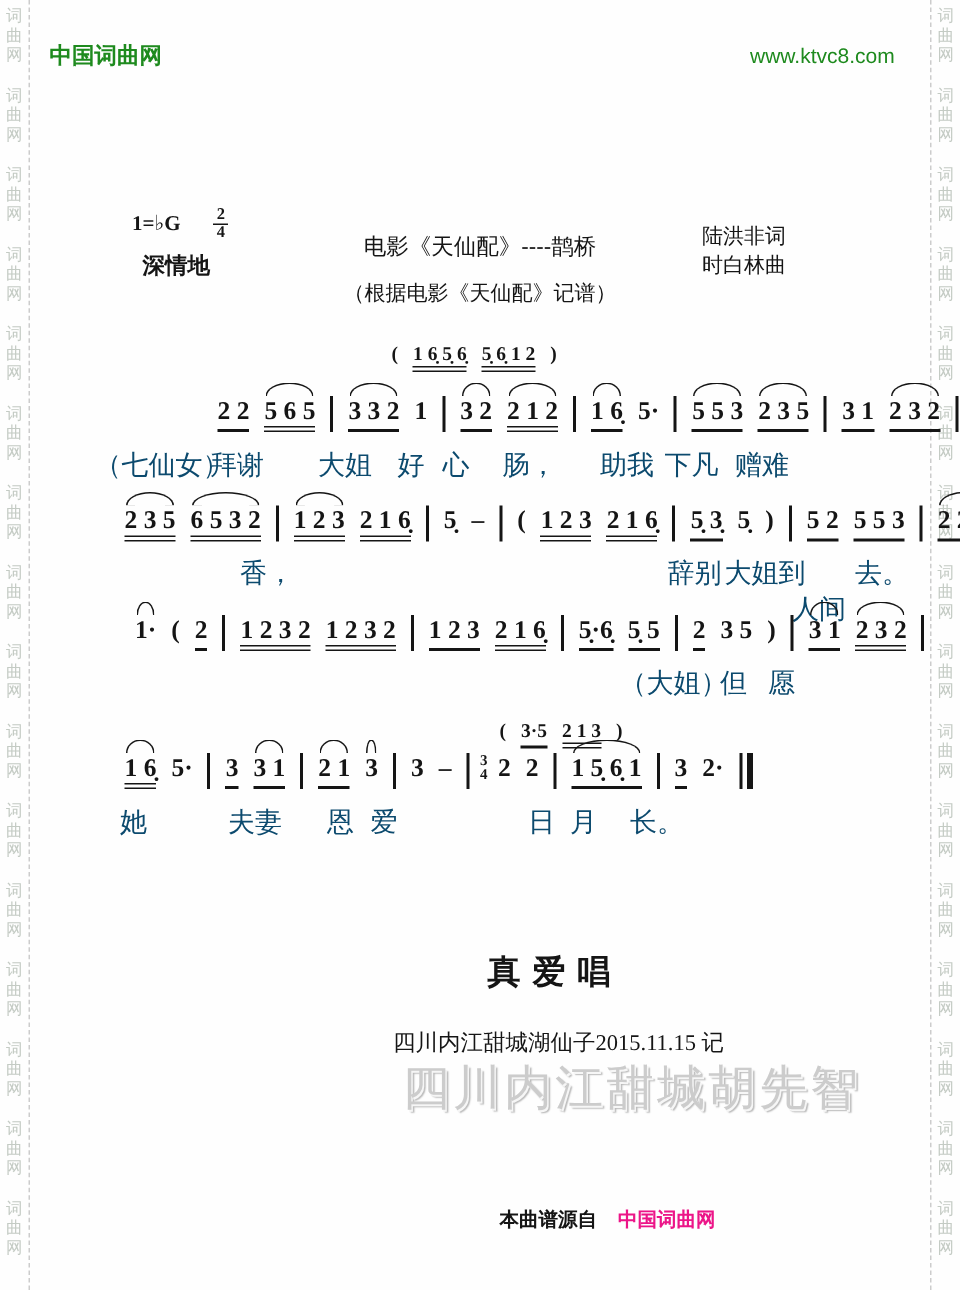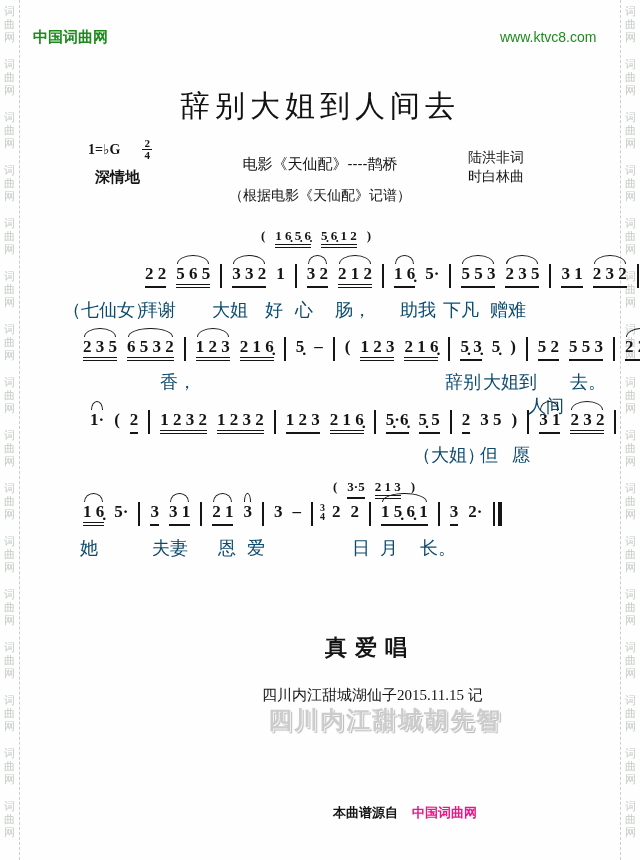--- a/index.html
+++ b/index.html
@@ -47,21 +47,21 @@
   .bf-thin{width:2px;height:24px;background:var(--ink);}
   .bf-thick{width:4px;height:24px;background:var(--ink);}
   .ts{display:inline-flex;flex-direction:column;align-items:center;font-size:10px;
       line-height:9px;margin:1px 2px 0 2px;}
   .lyric{position:absolute;font-size:18px;color:#0c4a6e;white-space:nowrap;}
   
   .singer{position:absolute;left:325px;top:633px;font-size:22px;font-weight:bold;letter-spacing:8px;
           font-family:"Liberation Serif","DejaVu Serif",serif;}
   .transcriber{position:absolute;left:262px;top:686px;font-size:15px;
                font-family:"Liberation Serif","DejaVu Serif",serif;}
-  .big-wm{position:absolute;left:268px;top:704px;font-size:24px;font-weight:bold;letter-spacing:2px;
+  .big-wm{position:absolute;left:268px;top:704px;font-size:32px;font-weight:normal;letter-spacing:2px;
           color:var(--bigwm);text-shadow:1px 1px 0 #f6f6f6,2px 2px 1px #b9b9b9;}
   .source{position:absolute;left:333px;top:804px;font-size:13px;font-weight:bold;display:flex;gap:14px;}
   .source .site{color:var(--pink);}
 </style>
 </head>
 <body>
 
 <div class="page">
 
   <div class="wm-col wm-left">
@@ -225,21 +225,20 @@
       <div class="wm-group">
         <span class="wm-char">词</span>
         <span class="wm-char">曲</span>
         <span class="wm-char">网</span>
       </div>
     </div>
 
   <div class="site-name">中国词曲网</div>
   <div class="site-url">www.ktvc8.com</div>
 
-  <div class="title">辞别大姐到人间去</div>
 
   <div class="keysig">
     <span>1=♭G</span>
     <span class="frac">
       <span class="top">2</span>
       <span>4</span>
     </span>
   </div>
 
   <div class="expression">深情地</div>

